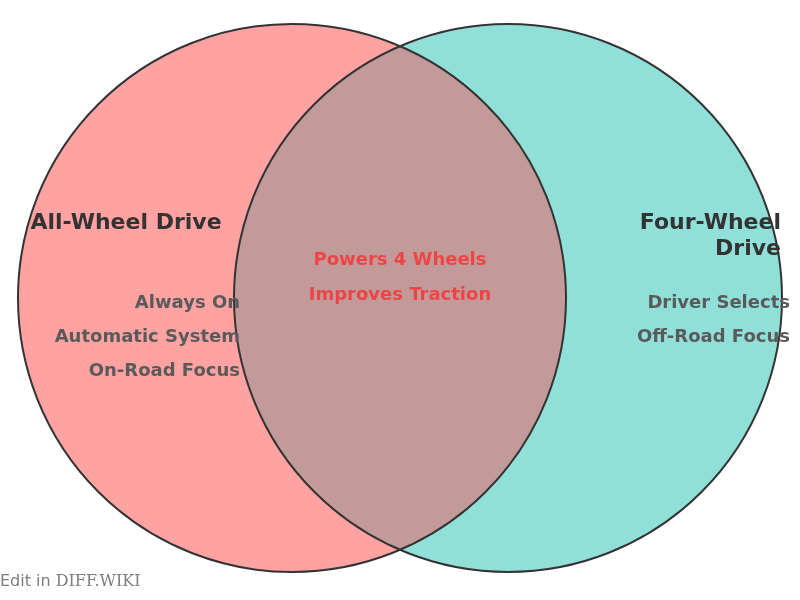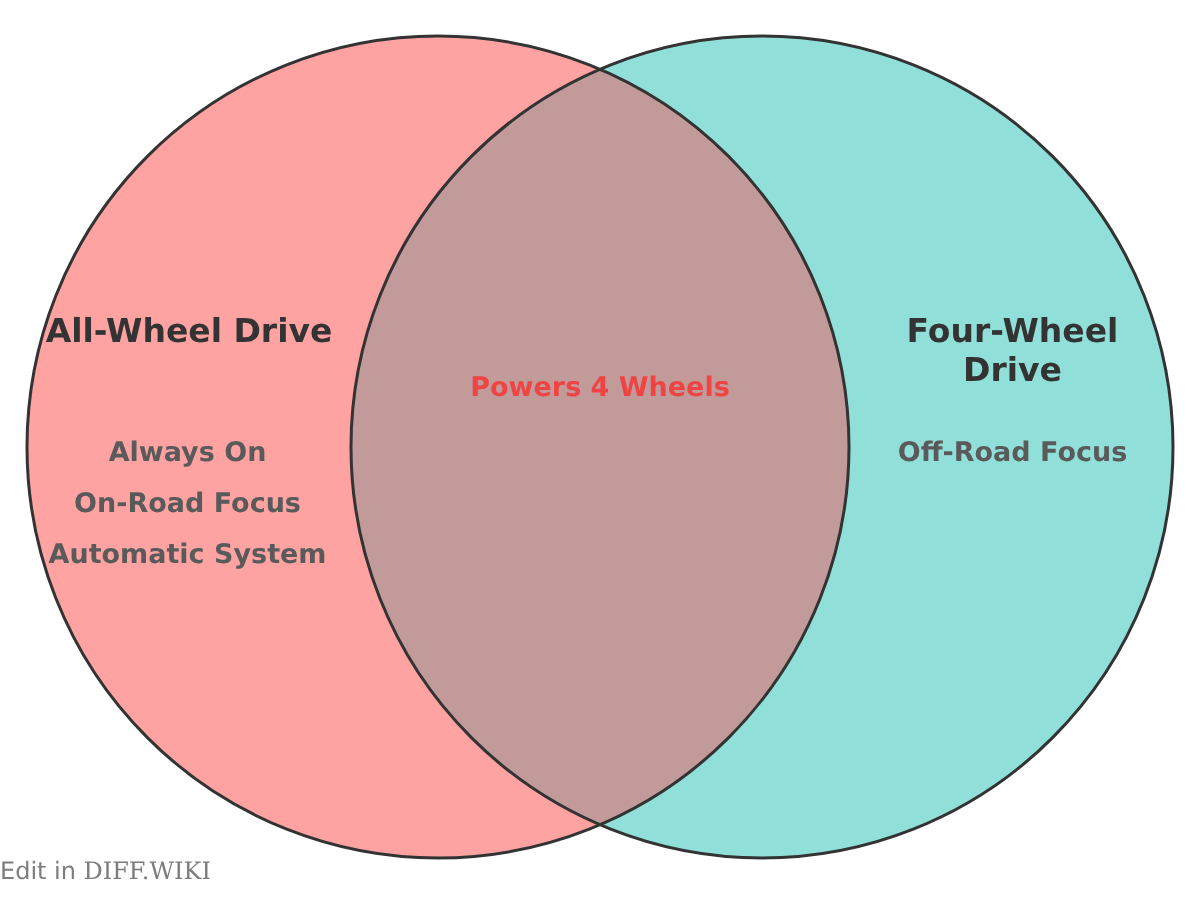--- a/index.html
+++ b/index.html
@@ -24,27 +24,27 @@
   }
   .vtitle {
     position: absolute;
     font-weight: bold;
     font-size: 22px;
     color: #333333;
     text-align: center;
     line-height: 26px;
   }
   .left-title  { left: 20px;  top: 209px; width: 212px; }
-  .right-title { left: 569px; top: 209px; width: 212px; }
+  .right-title { left: 569px; top: 209px; width: 212px; text-align: right; }
   .vitems {
     position: absolute;
     font-weight: bold;
     font-size: 18px;
     color: #5a5a5a;
-    text-align: center;
+    text-align: right;
     line-height: 34px;
   }
   .left-items  { left: 10px;  top: 285px; width: 230px; }
   .right-items { left: 560px; top: 285px; width: 230px; }
   .vcenter {
     position: absolute;
     font-weight: bold;
     font-size: 18px;
     color: #ef4444;
     text-align: center;
@@ -86,29 +86,31 @@
     <circle cx="292" cy="298" r="274" fill="none" stroke-width="2" stroke="#333333"></circle>
     <circle cx="508" cy="298" r="274" fill="none" stroke-width="2" stroke="#333333"></circle>
   </svg>
 
   <div class="vtitle left-title">All-Wheel Drive</div>
 
   <div class="vtitle right-title">Four-Wheel Drive</div>
 
   <div class="vitems left-items">
     <div>Always On</div>
+    <div>Automatic System</div>
     <div>On-Road Focus</div>
-    <div>Automatic System</div>
   </div>
 
   <div class="vcenter">
     <div>Powers 4 Wheels</div>
+    <div>Improves Traction</div>
   </div>
 
   <div class="vitems right-items">
+    <div>Driver Selects</div>
     <div>Off-Road Focus</div>
   </div>
 
   <div class="footer">
     <span class="prefix">Edit in</span><span class="site">DIFF.WIKI</span>
   </div>
 
 </div>
 
 </body></html>

